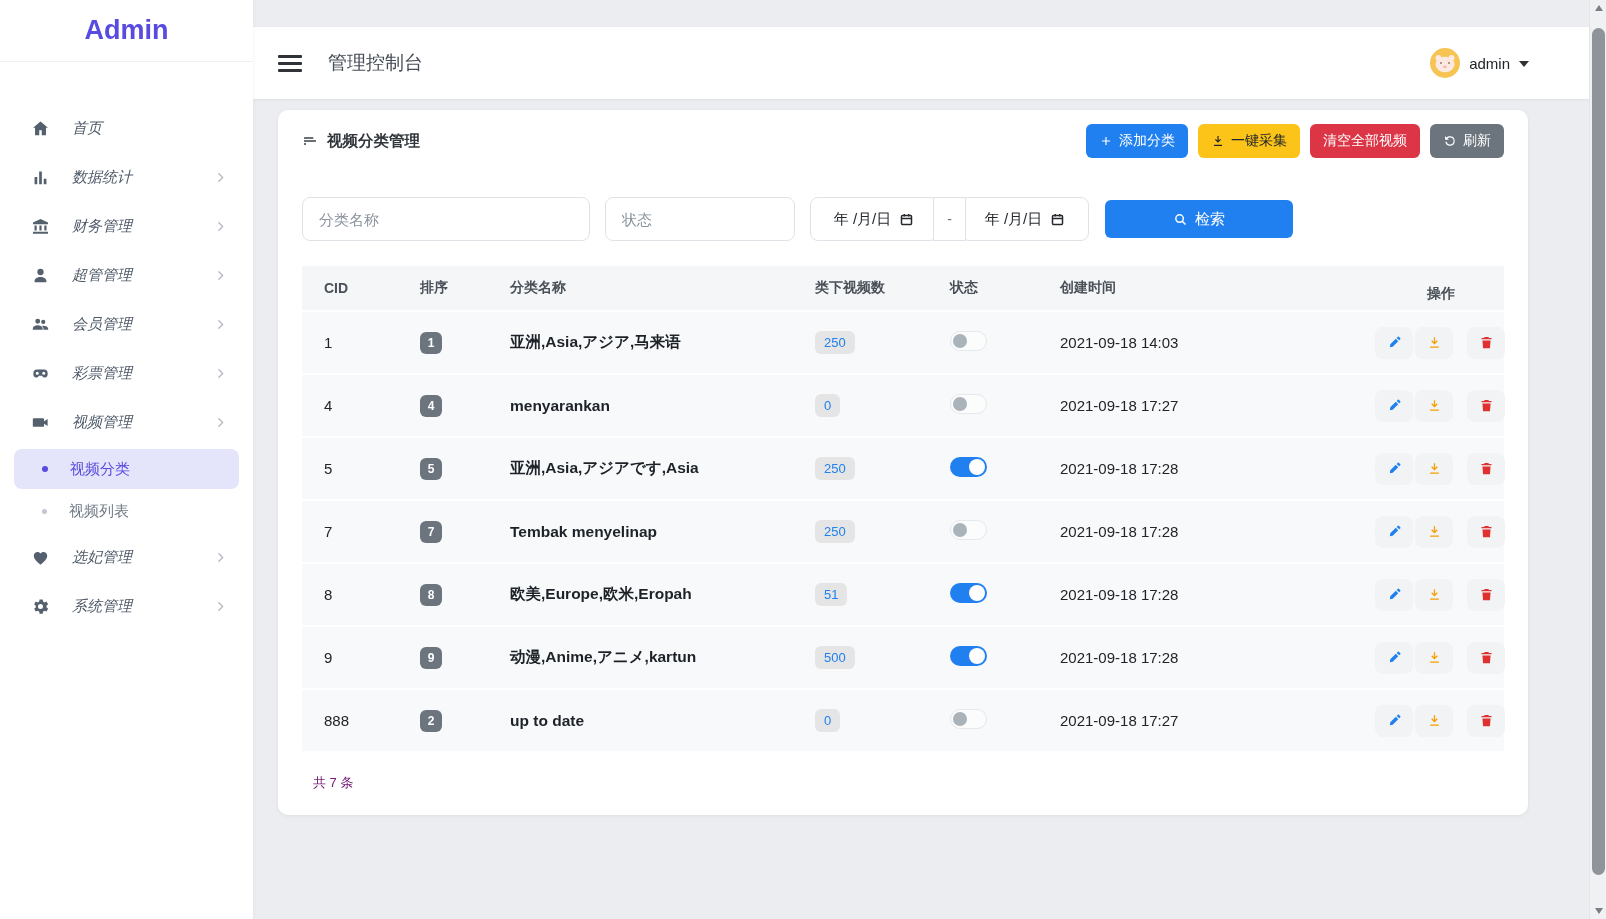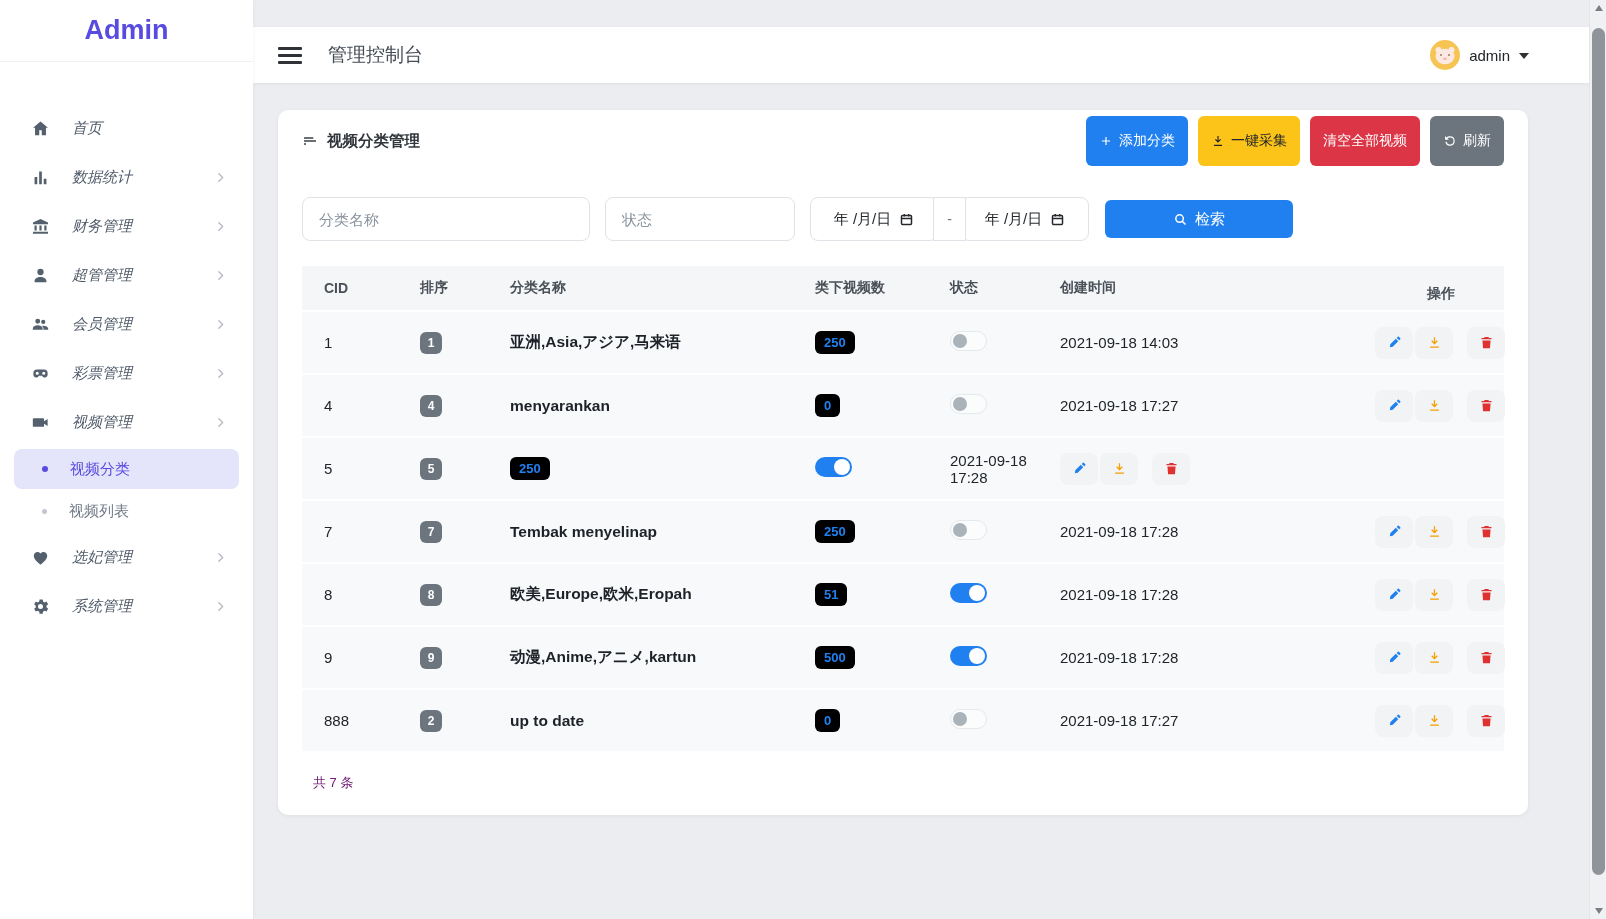--- a/index.html
+++ b/index.html
@@ -14,35 +14,35 @@
   .menu-item .icon { width:20px; height:20px; margin-right:22px; color:#55606e; display:inline-flex; align-items:center; justify-content:center; }
   .menu-item .icon svg { width:19px; height:19px; }
   .chev { margin-left:auto; color:#b6bcc4; display:inline-flex; }
   .submenu-item { height:40px; margin:2px 14px; display:flex; align-items:center; padding-left:28px; font-size:15px; color:#707a86; border-radius:8px; cursor:pointer; }
   .submenu-item .dot { width:5px; height:5px; border-radius:50%; background:#c2c7cf; margin-right:22px; }
   .submenu-item.active { background:#e4e4fb; color:#584be0; }
   .submenu-item.active .dot { width:6px; height:6px; background:#584be0; }
 
   
   .main { position:absolute; left:253px; top:0; right:17px; height:919px; }
-  .topbar { position:absolute; top:27px; left:0; right:0; height:56px; background:#fff; display:flex; align-items:center; padding:0 36px 0 25px; box-shadow:0 1px 3px rgba(0,0,0,.05); }
+  .topbar { position:absolute; top:27px; left:0; right:0; height:72px; background:#fff; display:flex; align-items:center; padding:0 36px 0 25px; box-shadow:0 1px 3px rgba(0,0,0,.05); }
   .burger { width:24px; cursor:pointer; display:flex; flex-direction:column; gap:4px; }
   .burger span { display:block; height:3px; background:#2f3337; border-radius:1px; }
   .page-title { margin-left:26px; font-size:19px; color:#454c55; }
   .user-box { margin-left:auto; display:flex; align-items:center; gap:9px; cursor:pointer; padding-right:24px; }
   .user-name { font-size:15px; color:#212529; }
   .caret { width:0; height:0; border-left:5px solid transparent; border-right:5px solid transparent; border-top:6px solid #303133; margin-top:2px; }
 
   
   .card { position:absolute; top:110px; left:25px; width:1250px; height:705px; background:#fff; border-radius:10px; box-shadow:0 1px 4px rgba(0,0,0,.06); }
   .card-header { height:62px; display:flex; align-items:center; padding:0 24px; }
   .card-title-icon { color:#3b4148; margin-right:9px; display:inline-flex; }
   .card-title { font-size:15.5px; font-weight:bold; color:#32373d; }
   .hdr-btns { margin-left:auto; display:flex; gap:10px; }
-  .btn { height:50px; border:none; border-radius:6px; font-size:14px; padding:0 13px; display:inline-flex; align-items:center; gap:6px; cursor:pointer; font-family:inherit; }
+  .btn { height:34px; border:none; border-radius:6px; font-size:14px; padding:0 13px; display:inline-flex; align-items:center; gap:6px; cursor:pointer; font-family:inherit; }
   .btn svg { width:14px; height:14px; }
   .btn-blue { background:#2080f0; color:#fff; }
   .btn-yellow { background:#fcc419; color:#212529; }
   .btn-red { background:#dc3545; color:#fff; }
   .btn-gray { background:#6c757d; color:#ffffff; }
 
   
   .filters { display:flex; align-items:center; padding:25px 24px 0; }
   .f-input { height:44px; border:1px solid #dfe3e8; border-radius:8px; padding:0 16px; font-size:15px; color:#212529; font-family:inherit; background:#fff; outline:none; }
   .f-input::placeholder { color:#8a939e; }
@@ -56,21 +56,21 @@
 
   
   .table { margin:25px 24px 0; }
   .thead, .trow { display:grid; grid-template-columns:118px 90px 305px 135px 110px 315px 1fr; align-items:center; }
   .thead { height:44px; background:#f4f6f8; font-weight:bold; font-size:14px; color:#495057; margin-bottom:2px; }
   .th-cid, .td-cid { padding-left:22px; }
   .th-actions { padding-left:52px;margin-top:12px; }
   .trow { height:61px; background:#f8f9fa; margin-bottom:2px; font-size:15px; }
   .td-name { font-weight:bold; color:#1d2228; font-size:15.5px; }
   .sort-badge { display:inline-block; min-width:22px; height:22px; line-height:22px; text-align:center; background:#6c757d; color:#fff; border-radius:6px; font-size:12px; font-weight:bold; padding:0 4px; }
-  .count-badge { display:inline-block; background:#000000; color:#2080f0; font-weight:bold; font-size:13px; border-radius:6px; padding:4px 9px; min-width:16px; text-align:center; }
+  .count-badge { display:inline-block; background:#e5e5e5; color:#2080f0; font-weight:normal; font-size:13px; border-radius:6px; padding:4px 9px; min-width:16px; text-align:center; }
   .toggle { position:relative; display:inline-block; width:37px; height:20px; border-radius:10px; cursor:pointer; }
   .toggle.on { background:#2080f0; }
   .toggle.on .knob { position:absolute; right:2px; top:2px; width:16px; height:16px; border-radius:50%; background:#fff; }
   .toggle.off { background:#fbfcfc; border:1px solid #e5e8ec; }
   .toggle.off .knob { position:absolute; left:2px; top:2px; width:14px; height:14px; border-radius:50%; background:#aab2ba; }
   .td-actions { display:flex; align-items:center; }
   .abtn { width:38px; height:32px; border:none; border-radius:8px; background:#f1f3f5; display:inline-flex; align-items:center; justify-content:center; cursor:pointer; }
   .abtn svg { width:15px; height:15px; }
   .abtn.edit { color:#2080f0; margin-right:2px; }
   .abtn.dl { color:#f59f00; margin-right:14px; }
@@ -372,20 +372,21 @@
       <button class="abtn del">
                 <svg viewBox="0 0 24 24" fill="currentColor">
                   <path d="M9 3h6l.9 1.6H20v2H4v-2h4.1L9 3zM5.5 8.6h13L17.5 21h-11L5.5 8.6z"></path>
                 </svg>
               </button>
     </div>
           </div>
           <div class="trow">
     <div class="td-cid">5</div>
     <div><span class="sort-badge">5</span></div>
+    <div class="td-name">亚洲,Asia,アジアです,Asia</div>
     <div><span class="count-badge">250</span></div>
     <div><span class="toggle on"><span class="knob"></span></span></div>
     <div>2021-09-18 17:28</div>
     <div class="td-actions">
       <button class="abtn edit">
                 <svg viewBox="0 0 24 24" fill="currentColor">
                   <path d="m14.1 6 3.9 3.9-8.9 8.9-4.5.6.6-4.5L14.1 6zm1.4-1.4 1.9-1.9c.4-.4 1-.4 1.4 0l2.5 2.5c.4.4.4 1 0 1.4l-1.9 1.9-3.9-3.9z"></path>
                 </svg>
               </button>
       <button class="abtn dl">

